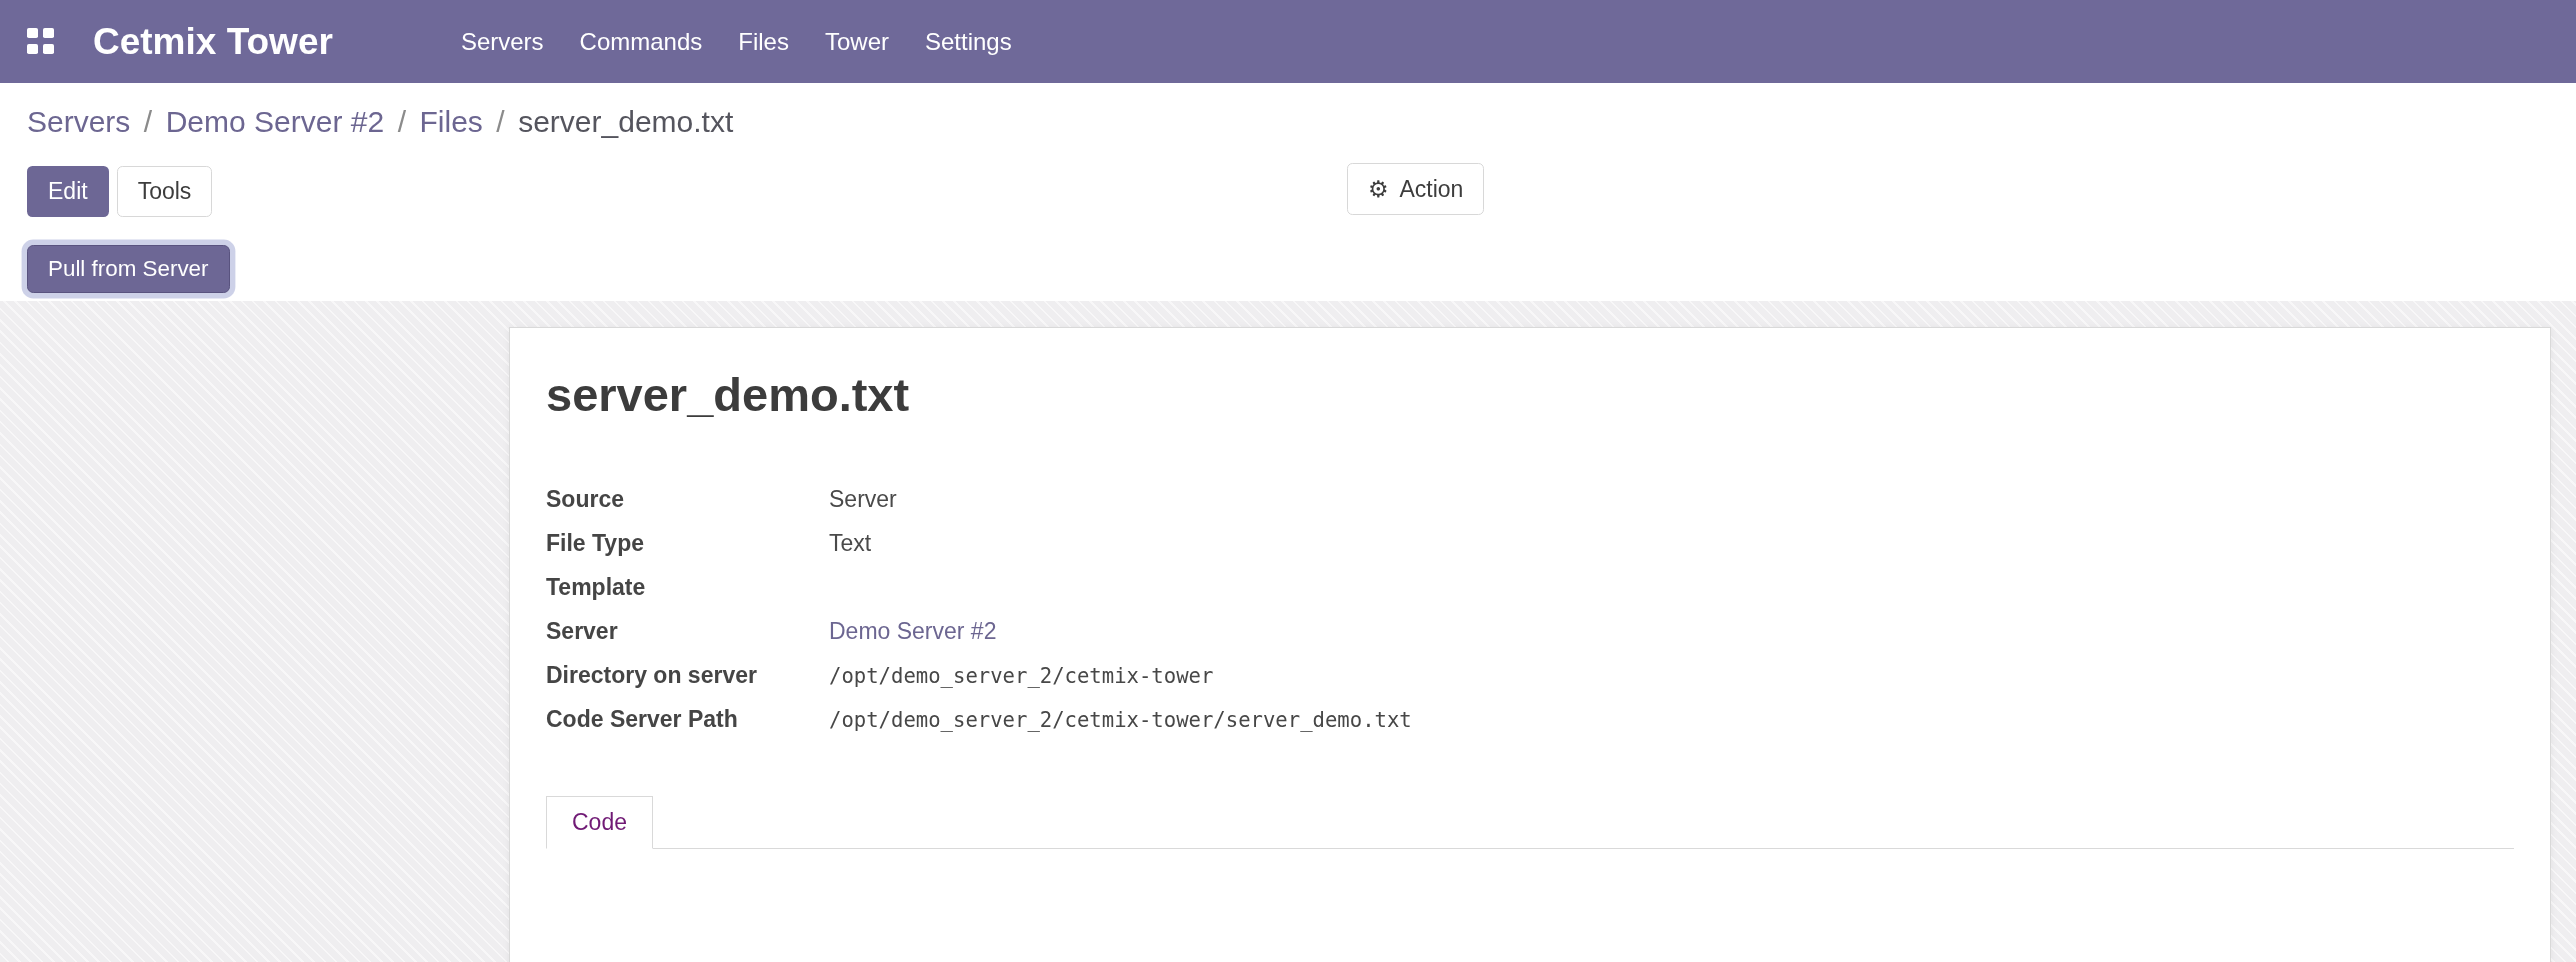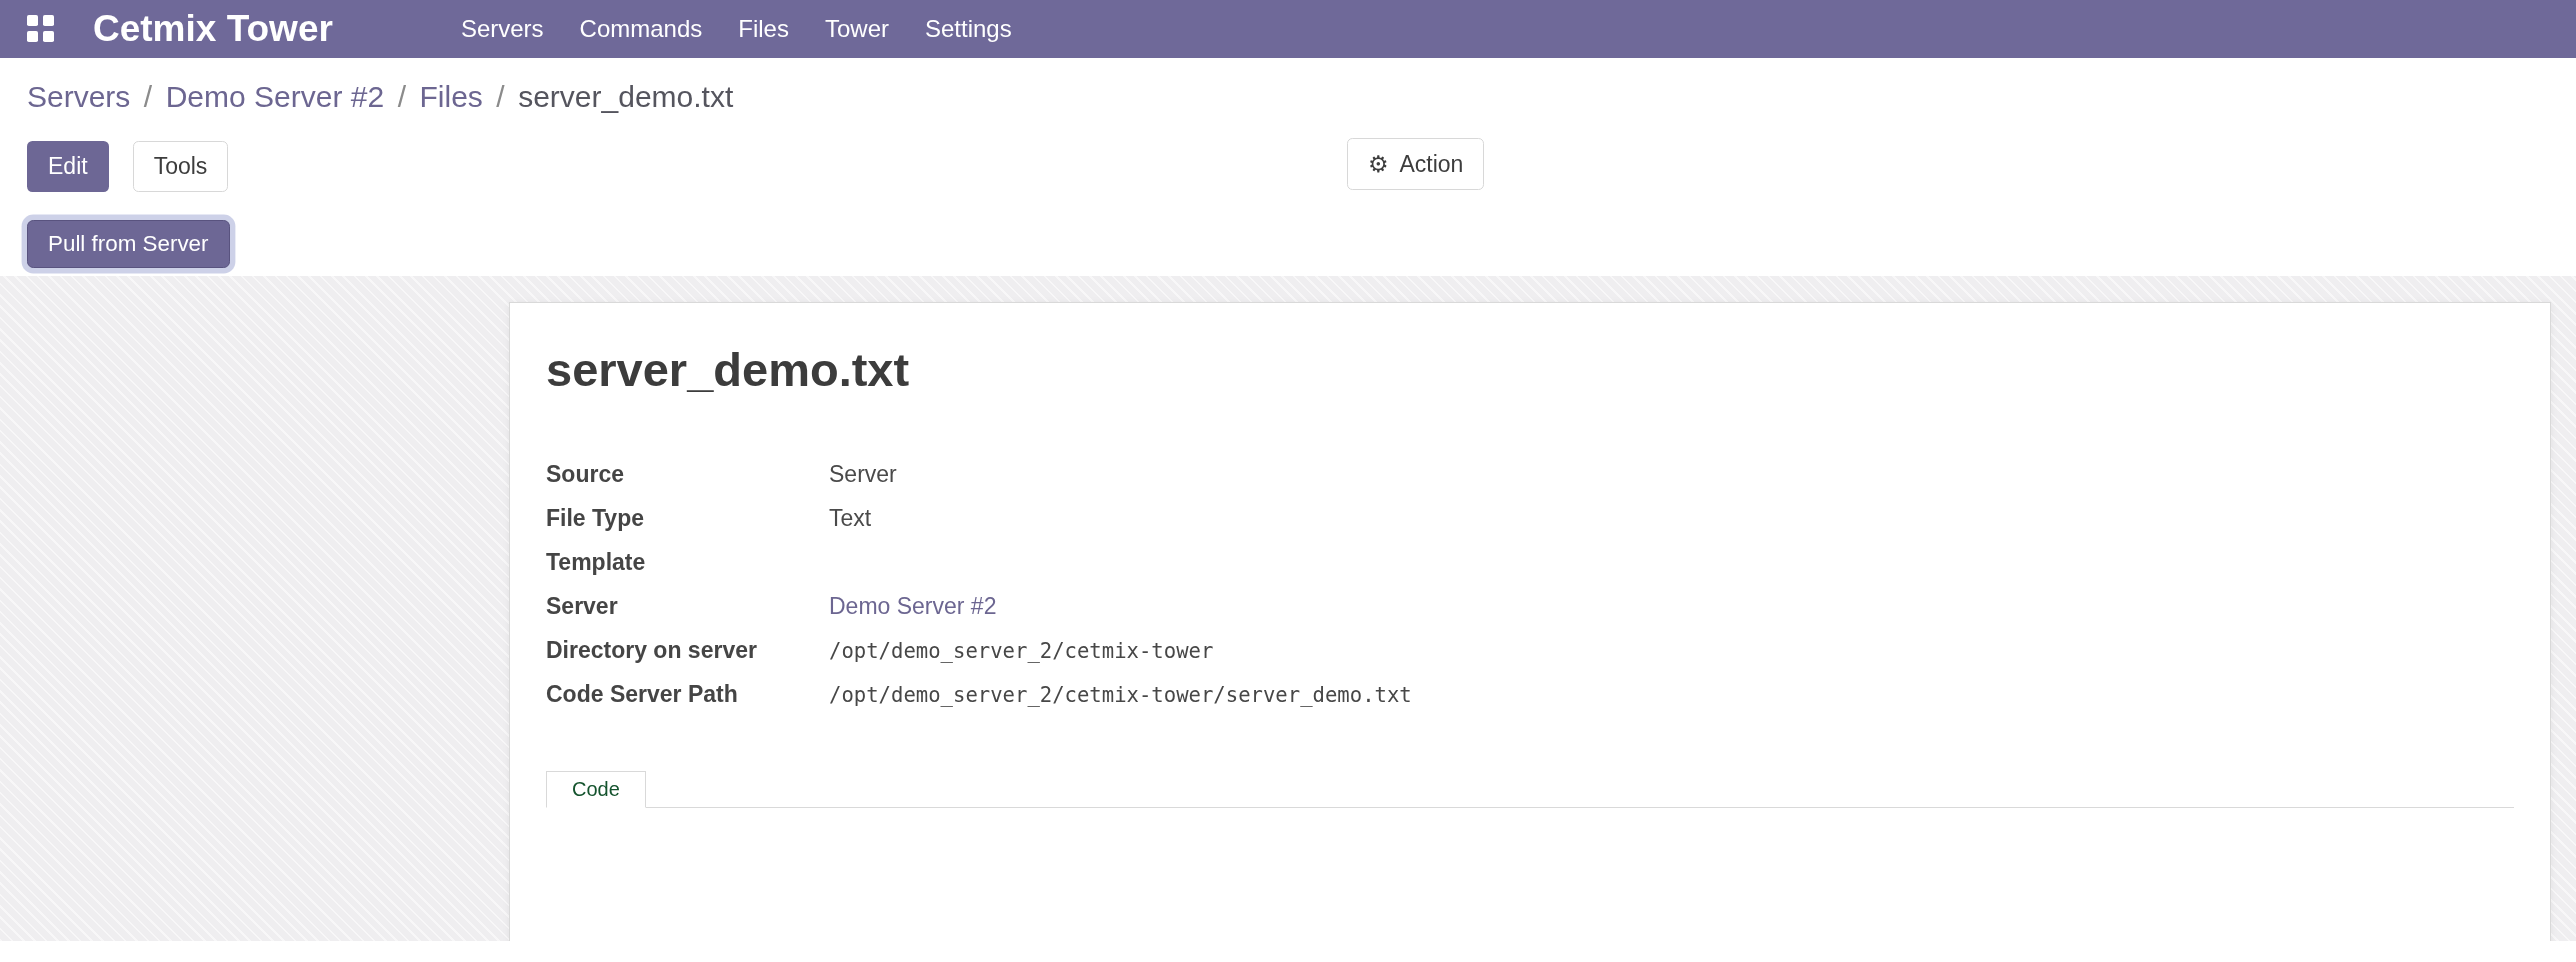--- a/index.html
+++ b/index.html
@@ -5,21 +5,21 @@
   * { box-sizing: border-box; }
   html,body { margin:0; padding:0; }
   body {
     width:2576px; height:962px; overflow:hidden;
     font-family:"Liberation Sans","DejaVu Sans",sans-serif;
     background:#ffffff; color:#4a4a4a;
   }
 
   
   .navbar {
-    height:58px; background:#6f6999; color:#fff;
+    height:83px; background:#6f6999; color:#fff;
     display:flex; align-items:center; padding:0 27px;
   }
   .apps-icon {
     width:28px; height:28px; display:grid;
     grid-template-columns:10.8px 10.8px; grid-template-rows:10.8px 10.8px;
     gap:5.4px; cursor:pointer; flex:0 0 auto;
   }
   .apps-icon span { background:#fff; border-radius:1.8px; }
   .brand { font-size:37px; font-weight:700; margin-left:38px; white-space:nowrap; }
   .nav-menu { display:flex; margin-left:128px; gap:36px; align-items:center; }
@@ -35,21 +35,21 @@
 
   
   .btn {
     font-family:inherit; font-size:23px; line-height:1.25;
     border-radius:5.4px; padding:10px 20px; border:0.9px solid transparent;
     cursor:pointer; white-space:nowrap;
   }
   .btn-primary { background:#6d6795; color:#fff; }
   .btn-secondary { background:#fff; color:#3d3d3d; border-color:#d8d8d8; }
 
-  .toolbar { position:relative; padding:23px 27px 9px; display:flex; gap:24px; align-items:center; background:#fff; }
+  .toolbar { position:relative; padding:23px 27px 9px; display:flex; gap:8px; align-items:center; background:#fff; }
   .action-btn { position:absolute; left:1347px; top:20px; display:inline-flex; align-items:center; gap:10.8px; padding:10.8px 20px; }
   .gear { font-size:23px; line-height:1; color:#3d3d3d; }
 
   .pull-row { padding:19px 27px 8px; background:#fff; }
   .pull-btn {
     background:#6d6795; color:#fff; font-size:22.4px; padding:9px 20px;
     border:0.9px solid #59537f; border-radius:6.3px;
     box-shadow:0 0 0 5.4px rgba(112,124,190,0.35);
   }
 
@@ -85,21 +85,21 @@
     width:23px; height:23px; background:#e1e1e9;
     border:0.9px solid #d2d2dc; border-radius:4.5px; cursor:pointer;
   }
   .tag {
     display:inline-block; border:1.8px solid #6b6b6b; border-radius:897px;
     padding:1.8px 16px 3.6px; font-size:20.6px; color:#333; cursor:pointer; background:#fff;
   }
 
   .notebook { margin-top:54px; border-bottom:0.9px solid #d9d9d9; }
   .tab {
-    display:inline-block; padding:6px 25px; font-size:20px; color:#14532d;
+    display:inline-block; padding:12px 25px; font-size:23px; color:#701a75;
     background:#fff; border:0.9px solid #d9d9d9; border-bottom:0.9px solid #fff;
     margin-bottom:-0.9px; cursor:pointer;
   }
   .tab-body { height:117px; background:#fff; }
 </style>
 </head>
 <body>
 
 <nav class="navbar">
   <div class="apps-icon">

